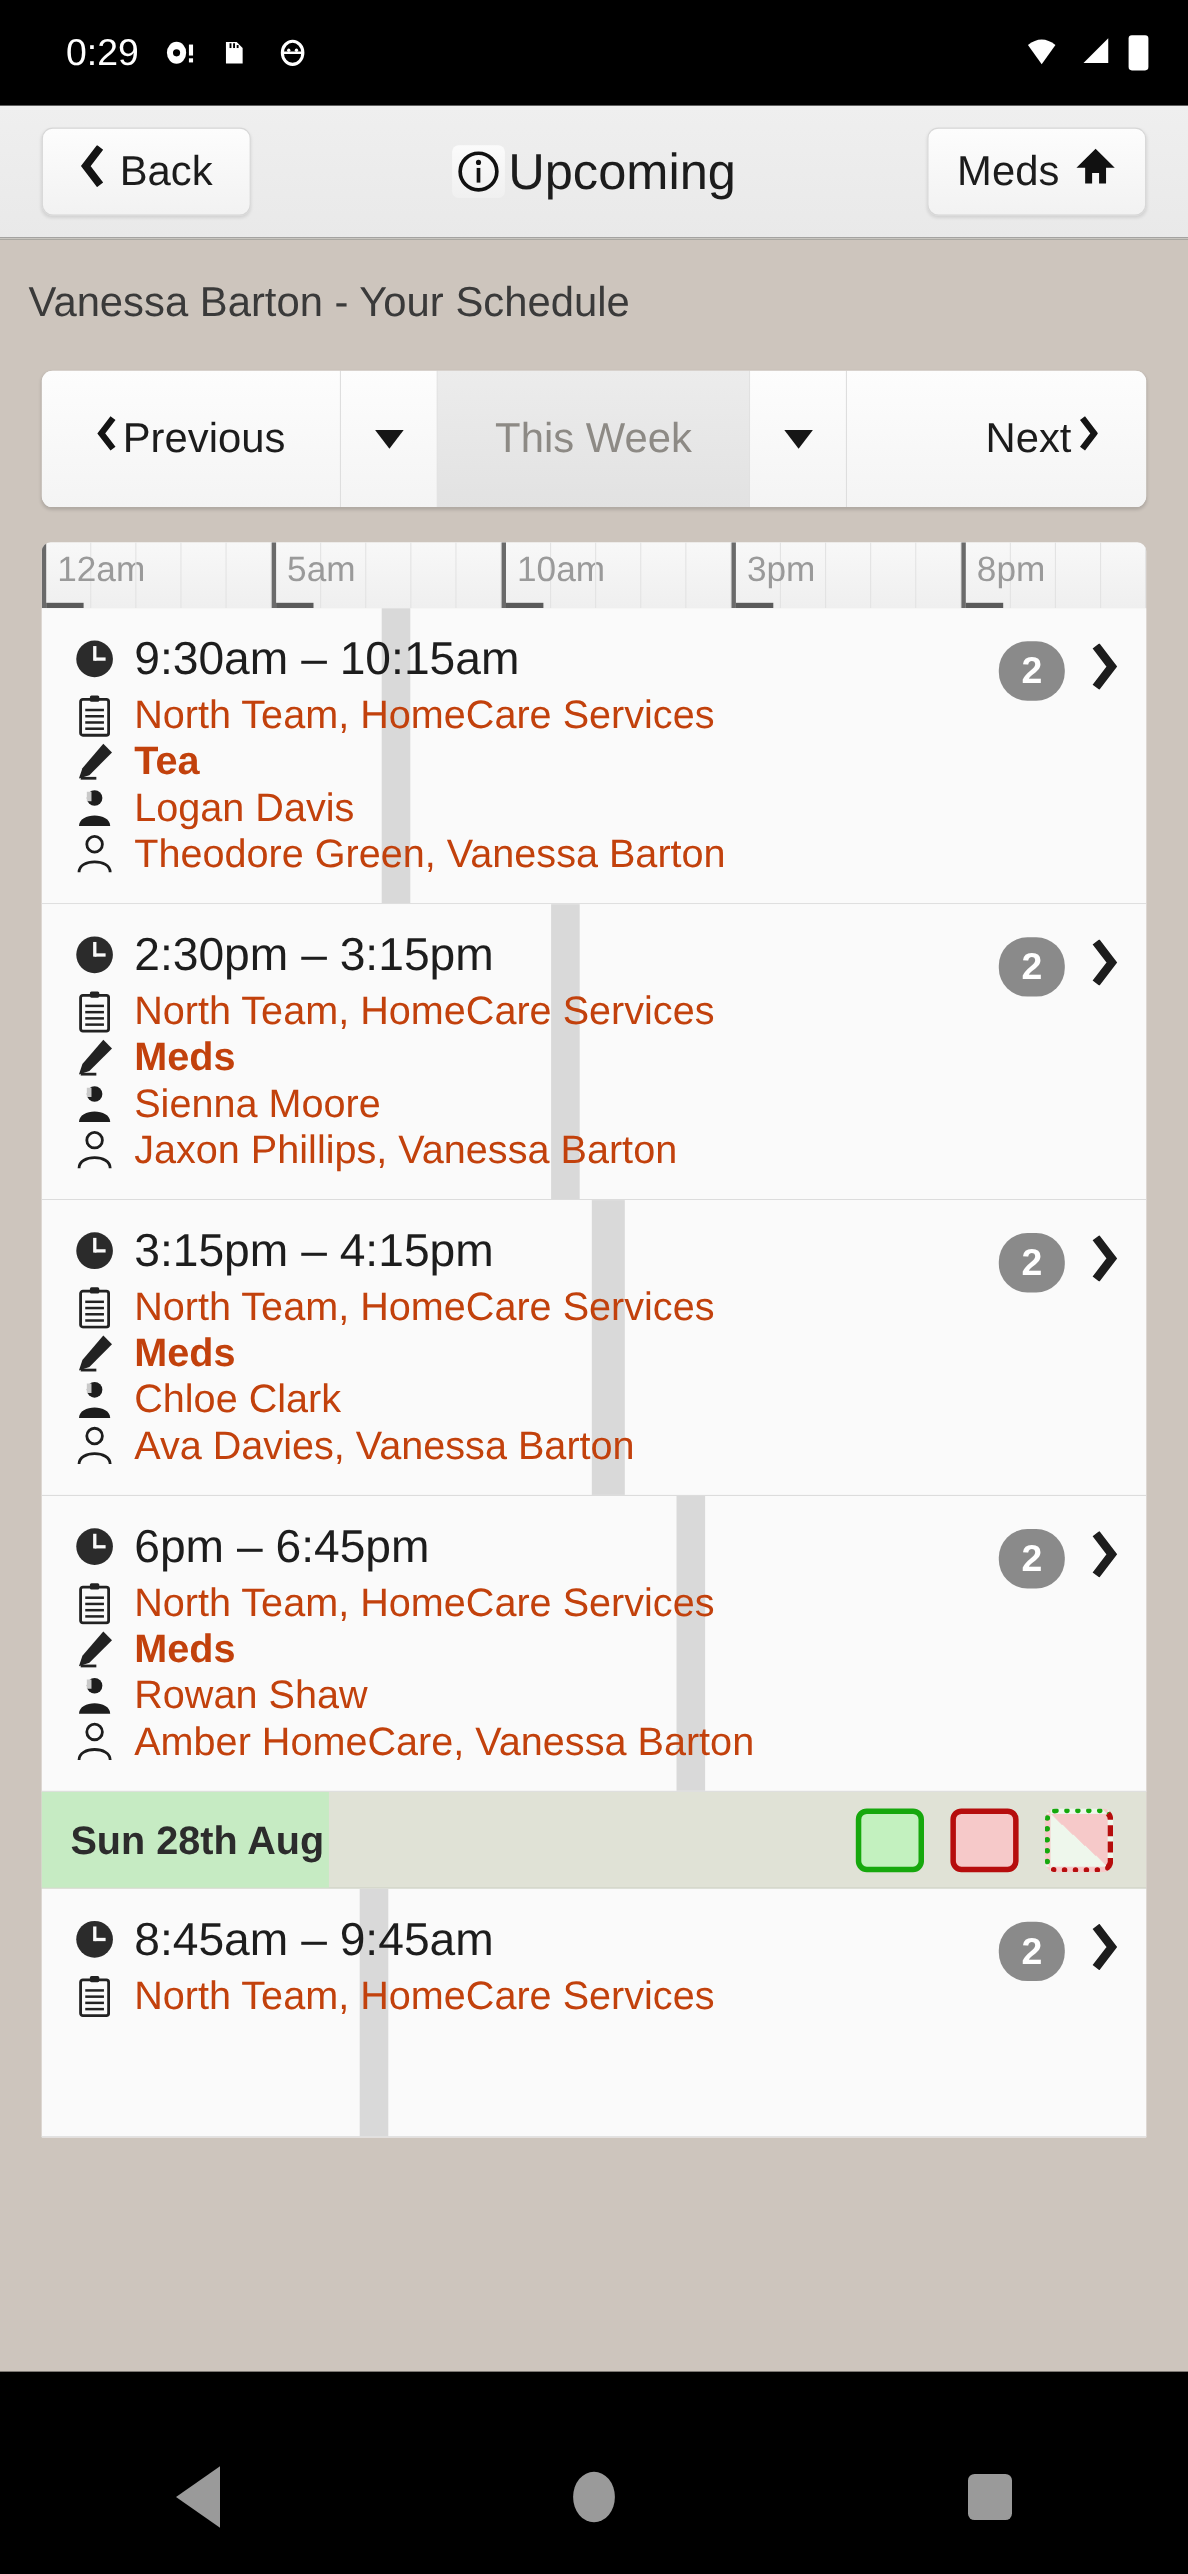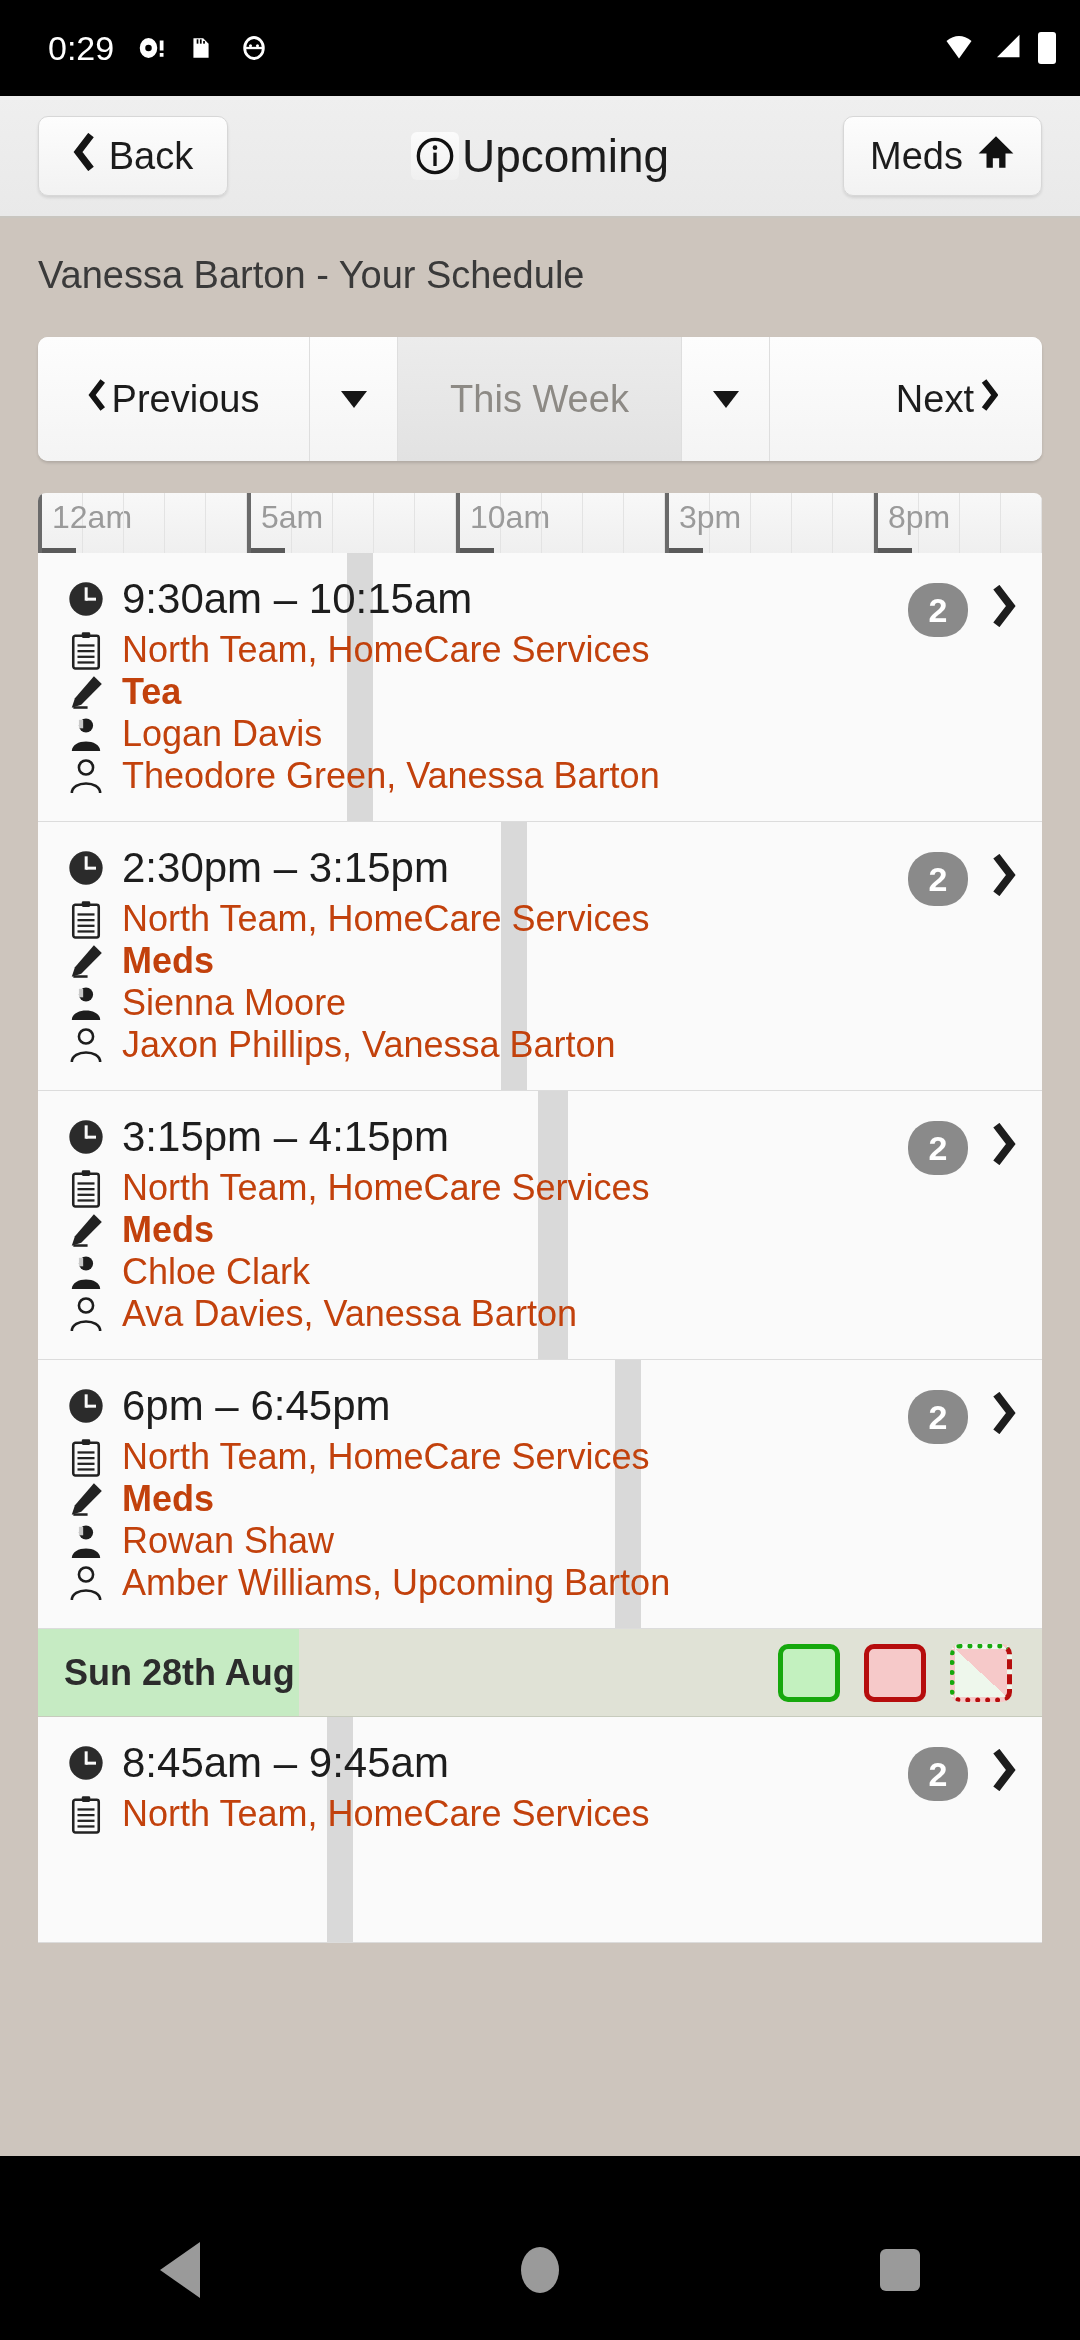--- a/index.html
+++ b/index.html
@@ -8,21 +8,21 @@
     background: #000;
     font-family: "Liberation Sans", sans-serif;
     overflow: hidden;
   }
   #root { position: relative; width: 1080px; height: 2340px; background: #000; }
 
   
   .statusbar {
     height: 96px; background: #000; color: #fff;
     display: flex; align-items: center;
-    padding: 0 24px;
+    padding: 0 36px;
   }
   .sb-left { display: flex; align-items: center; gap: 22px; flex: 1; }
   .sb-time { font-size: 34px; letter-spacing: 0px; font-weight: 400; margin-left: 24px; }
   .sb-right { display: flex; align-items: center; gap: 14px; }
   .ic-wifi { width: 34px; height: 30px; }
   .ic-signal { width: 34px; height: 30px; }
   .ic-batt { width: 18px; height: 32px; background: #fff; border-radius: 3px; }
   .sb-ico { width: 30px; height: 30px; display: inline-block; }
 
   
@@ -57,21 +57,21 @@
     border-radius: 6px; padding: 4px;
     display: flex; align-items: center;
   }
   .spacer { flex: 1; }
 
   
   .page { background: #cdc5bd; height: 1938px; position: relative; }
 
   .page-title {
     font-size: 38px; color: #3a3a3a;
-    padding: 36px 0 0 38px;
+    padding: 36px 0 0 26px;
   }
 
   
   .weeknav {
     margin: 40px 38px 0 38px;
     height: 124px;
     display: flex;
     border-radius: 10px;
     overflow: hidden;
     box-shadow: 0 2px 3px rgba(0,0,0,0.14);
@@ -574,21 +574,21 @@
               </span>
               <span class="row-sub">Rowan Shaw</span>
             </div>
             <div class="row">
               <span class="ico">
                 <svg width="34" height="38" viewBox="0 0 24 26">
                   <circle cx="12" cy="7" r="5" fill="none" stroke="#1d1d1d" stroke-width="1.8"></circle>
                   <path d="M2 25 C2 16 22 16 22 25" fill="none" stroke="#1d1d1d" stroke-width="1.8"></path>
                 </svg>
               </span>
-              <span class="row-sub">Amber Williams, Upcoming Barton</span>
+              <span class="row-sub">Amber HomeCare, Vanessa Barton</span>
             </div>
           </div>
           <div class="appt-right">
             <div class="badge">2</div>
             <span class="chev-r"><svg width="26" height="42" viewBox="0 0 22 38">
                 <path d="M5 2 L18 19 L5 36" stroke="#1d1d1d" stroke-width="7" fill="none"></path>
               </svg></span>
           </div>
         </div>
         <div class="dayhdr">

